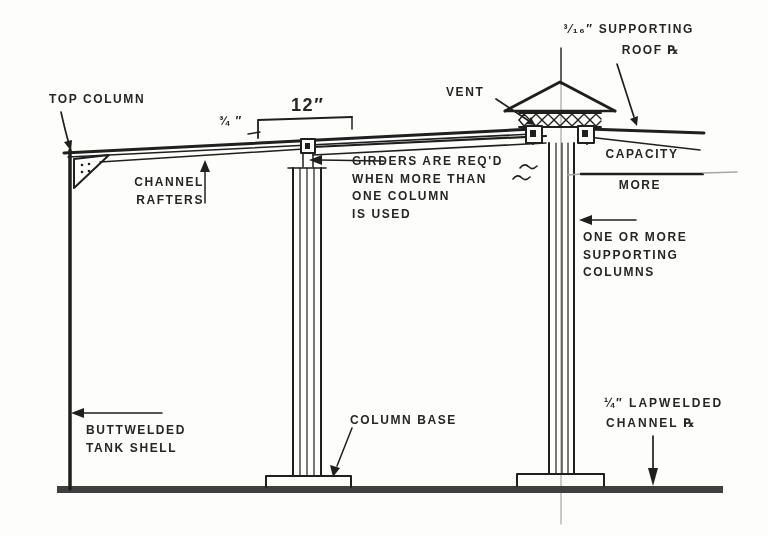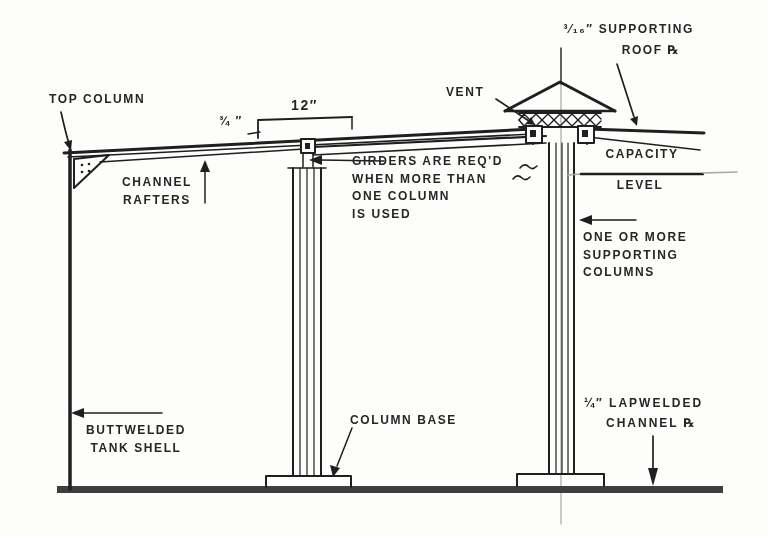--- a/index.html
+++ b/index.html
@@ -17,21 +17,21 @@
   .ln{stroke:var(--ink);fill:none;stroke-linecap:round;stroke-linejoin:round;}
   .fl{fill:var(--ink);stroke:none;}
   .wh{fill:var(--paper);}
   .flr{fill:var(--floor);stroke:none;}
   .fnt{stroke:var(--faint);fill:none;stroke-linecap:round;}
   .lbl{
     position:absolute;color:var(--text);font-weight:bold;font-size:12px;
     letter-spacing:1.6px;line-height:17.5px;white-space:pre-line;
   }
   .c{text-align:center;} .r{text-align:right;} .lh18{line-height:18px;}
-  .f13{font-size:14px;} .ls2{letter-spacing:2px;}
+  .f13{font-size:18px;} .ls2{letter-spacing:2px;}
 </style>
 </head>
 <body>
 
 <div class="stage">
 
   <svg width="768" height="536" viewBox="0 0 768 536">
 
     <g>
       <line class="fnt" x1="561" y1="84" x2="561" y2="524" stroke-width="1.2"></line>
@@ -171,36 +171,36 @@
 
   <div class="lbl" style="left:219px;top:113px;">¾ ″</div>
 
   <div class="lbl f13" style="left:291px;top:97px;">12″</div>
 
   <div class="lbl" style="left:446px;top:84px;">VENT</div>
 
   <div class="lbl r" style="left:512px;top:21px;width:182px;">³⁄₁₆″ SUPPORTING</div>
   <div class="lbl r" style="left:512px;top:42px;width:168px;">ROOF ℞</div>
 
-  <div class="lbl c lh18" style="left:110px;top:173px;width:94px;">CHANNEL
+  <div class="lbl c lh18" style="left:110px;top:173px;width:94px;text-align:right;">CHANNEL
 RAFTERS</div>
 
   <div class="lbl" style="left:352px;top:153px;">GIRDERS ARE REQ'D
 WHEN MORE THAN
 ONE COLUMN
 IS USED</div>
 
   <div class="lbl c" style="left:598px;top:146px;width:88px;">CAPACITY</div>
-  <div class="lbl c" style="left:598px;top:177px;width:84px;">LEVEL</div>
+  <div class="lbl c" style="left:598px;top:177px;width:84px;">MORE</div>
 
   <div class="lbl" style="left:583px;top:229px;">ONE OR MORE
 SUPPORTING
 COLUMNS</div>
 
-  <div class="lbl lh18" style="left:86px;top:421px;text-align:center;">BUTTWELDED
+  <div class="lbl lh18" style="left:86px;top:421px;">BUTTWELDED
 TANK SHELL</div>
 
   <div class="lbl" style="left:350px;top:412px;">COLUMN BASE</div>
 
-  <div class="lbl ls2" style="left:584px;top:395px;">¼″ LAPWELDED</div>
+  <div class="lbl ls2" style="left:604px;top:395px;">¼″ LAPWELDED</div>
   <div class="lbl ls2" style="left:606px;top:415px;">CHANNEL ℞</div>
 
 </div>
 
 </body></html>

